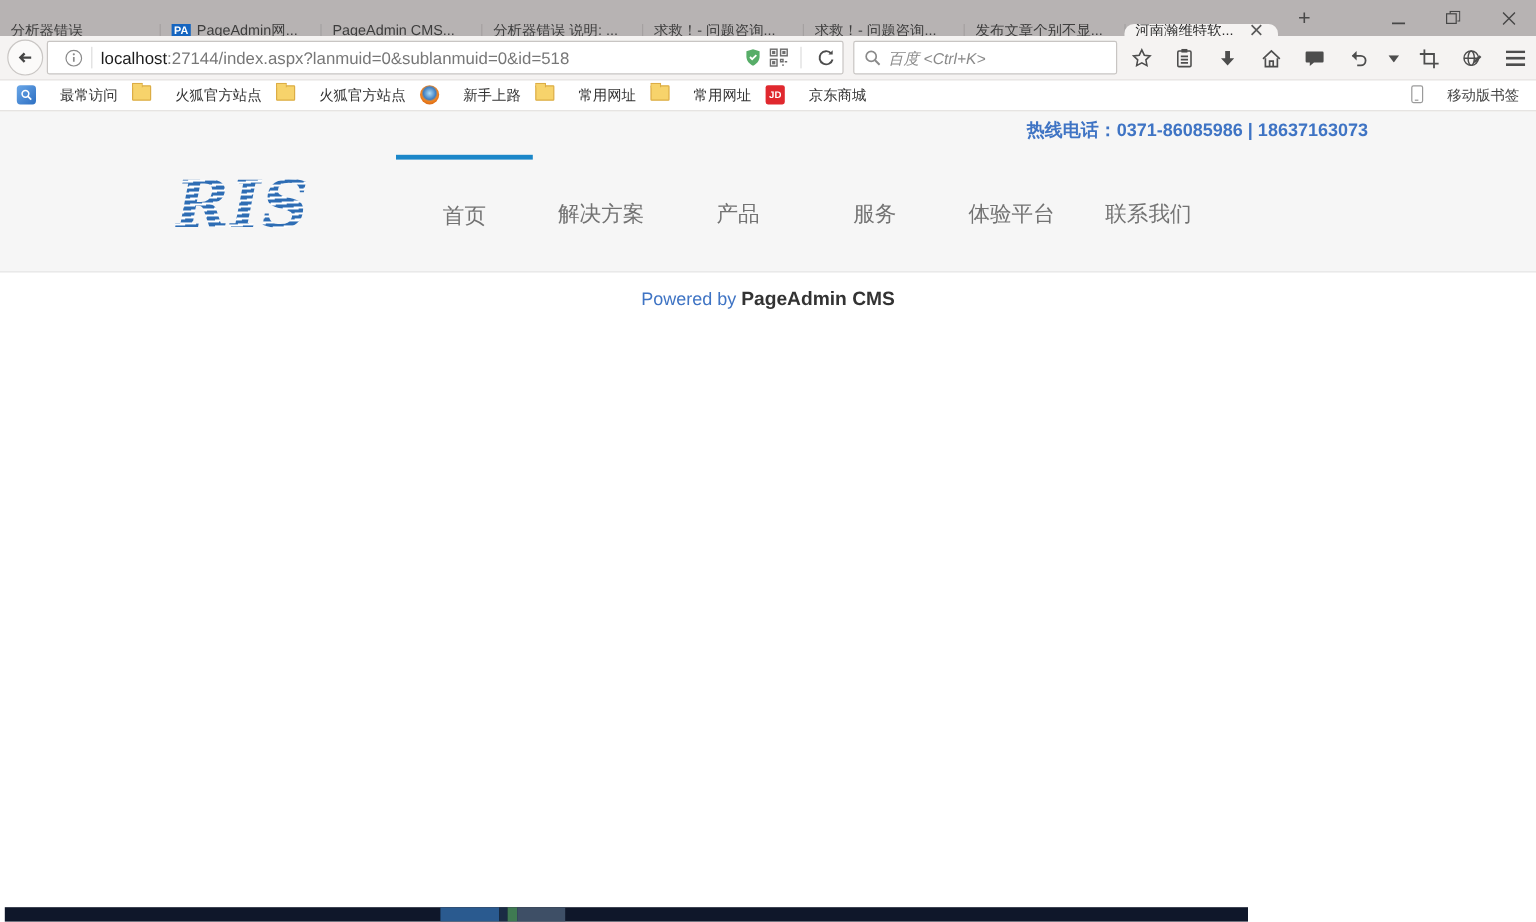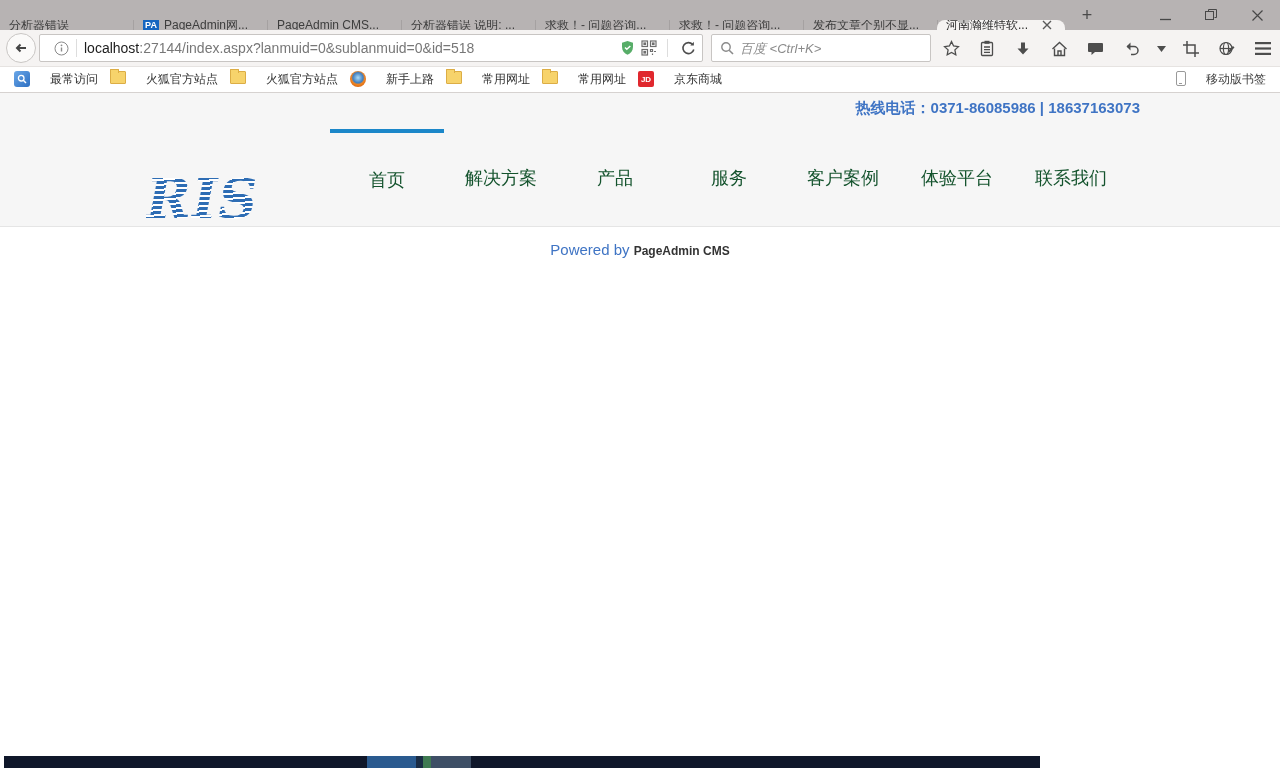--- a/index.html
+++ b/index.html
@@ -50,26 +50,26 @@
   .bm-phone { width:10px; height:15px; border:1.5px solid #9a9a9a; border-radius:2px; position:relative; }
   .bm-phone::after { content:""; position:absolute; left:2px; bottom:1px; width:3px; height:1.5px; background:#9a9a9a; }
 
   
   .page { position:relative; height:662px; background:#fff; overflow:hidden; }
   .site-header { position:relative; height:134px; background:#f6f6f6; border-bottom:1px solid #e5e5e5; }
   .hotline { position:absolute; top:6px; right:140px; font-size:15px; font-weight:bold; color:#3f74c4; }
   .logo { position:absolute; left:146px; top:50px; font-family:"DejaVu Serif", serif; font-style:italic; font-weight:bold;
           font-size:54px; line-height:1; letter-spacing:1px; color:#2e6db4;
           background-image:repeating-linear-gradient(175deg, #2e6db4 0px, #2e6db4 3px, #ffffff 3px, #ffffff 5px);
-          -webkit-background-clip:text; background-clip:text;margin-top:29px; -webkit-text-fill-color:transparent; }
+          -webkit-background-clip:text; background-clip:text; -webkit-text-fill-color:transparent; }
   .site-nav { position:absolute; left:330px; top:36px; bottom:0; display:flex; list-style:none; }
-  .site-nav li { width:114px; display:flex; align-items:center; justify-content:center; font-size:18px; color:#14532d; cursor:pointer; }
+  .site-nav li { width:114px; display:flex; align-items:center; justify-content:center; font-size:18px; color:#737373; cursor:pointer; }
   .site-nav li.active { border-top:4px solid #1b87c9; }
   .powered { margin-top:14px; text-align:center; font-size:15px; color:#3f74c4; }
-  .powered b { color:#333; font-size:12px; }
+  .powered b { color:#333; font-size:16px; }
 
   
   .taskbar { position:absolute; left:4px; bottom:0; width:1036px; height:12px; background:#0f172a; overflow:hidden; }
   .tb-seg { position:absolute; top:0; height:12px; }
   .tb-blue { left:363px; width:49px; background:#2a5a8f; }
   .tb-dark { left:412px; width:7px; background:#1a2c44; }
   .tb-green { left:419px; width:8px; background:#3f7a52; }
   .tb-slate { left:427px; width:40px; background:#3e4f66; }
   .tb-edge { left:1273px; width:1px; background:#6a7a8e; }
   .tb-clock { position:absolute; left:1134px; top:3px; font-size:12px; color:#e8edf3; letter-spacing:1px; }
@@ -290,21 +290,20 @@
 
 <div class="page">
   <div class="site-header">
     <div class="hotline">热线电话：0371-86085986 | 18637163073</div>
     <div class="logo">RIS</div>
     <ul class="site-nav">
       <li class="active">首页</li>
       <li>解决方案</li>
       <li>产品</li>
       <li>服务</li>
-      <li>客户案例</li>
       <li>体验平台</li>
       <li>联系我们</li>
     </ul>
   </div>
   <div class="powered"><span>Powered by </span><b>PageAdmin CMS</b></div>
 </div>
 
 <div class="taskbar">
   <div class="tb-seg tb-blue"></div>
   <div class="tb-seg tb-dark"></div>

